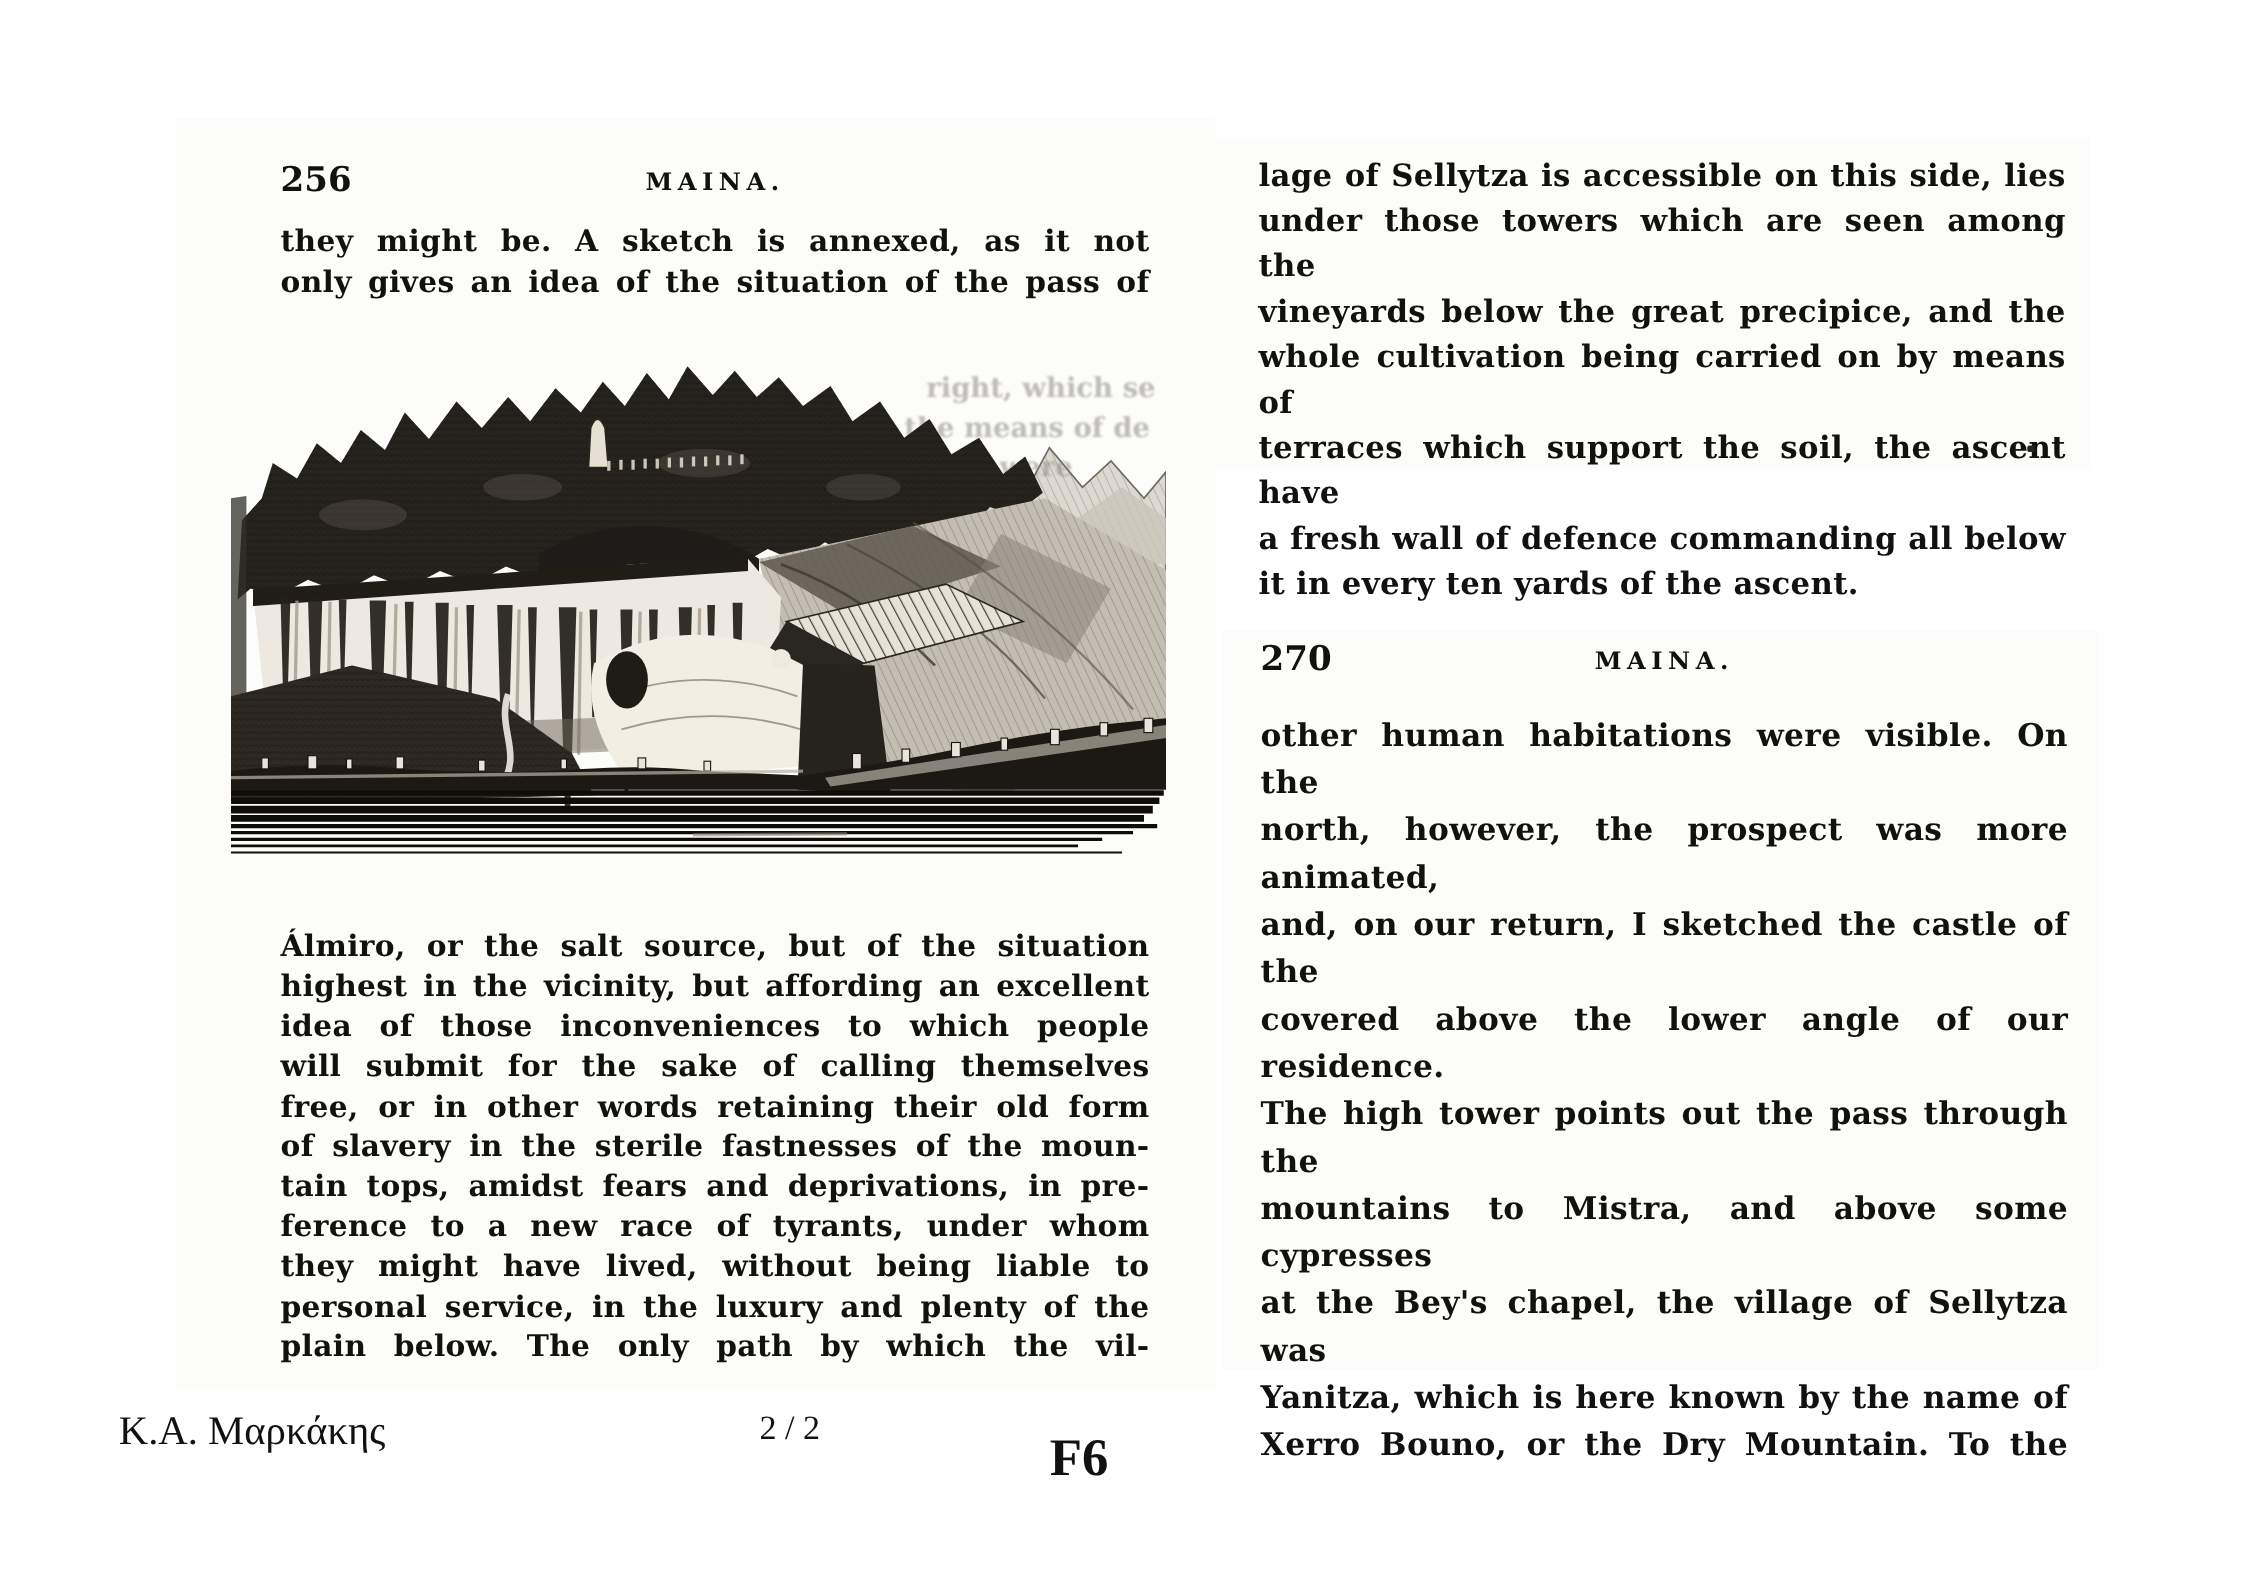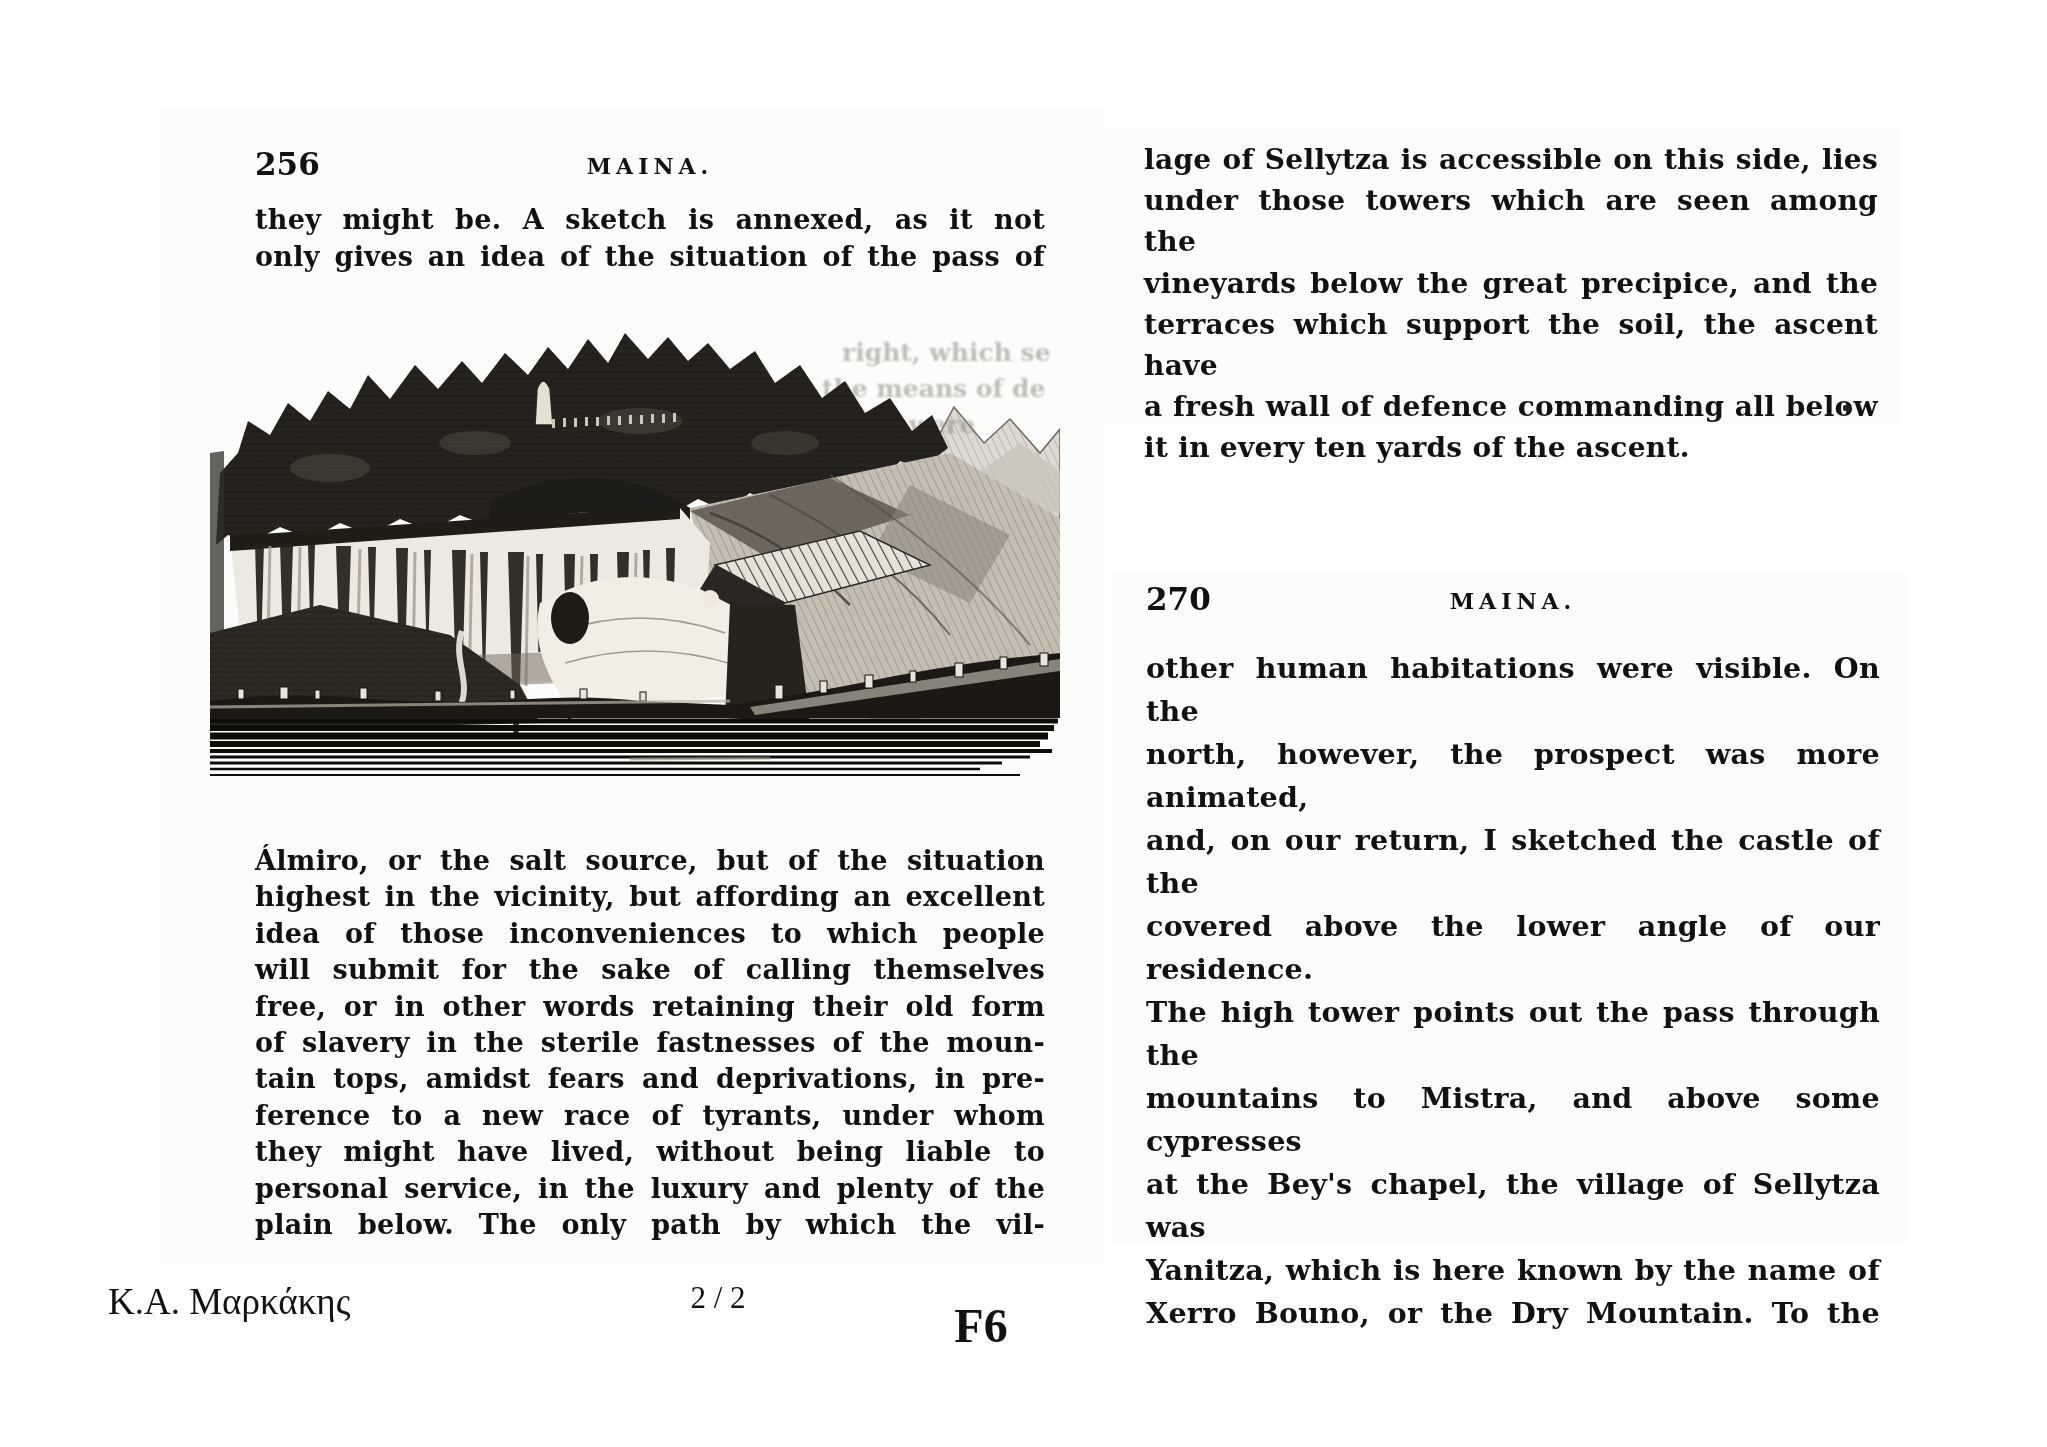--- a/index.html
+++ b/index.html
@@ -227,20 +227,21 @@
       <div class="tline">ference to a new race of tyrants, under whom</div>
       <div class="tline">they might have lived, without being liable to</div>
       <div class="tline">personal service, in the luxury and plenty of the</div>
       <div class="tline">plain below.  The only path by which the vil-</div>
     </div>
 
   <div class="textblock rtop">
       <div class="tline">lage of Sellytza is accessible on this side, lies</div>
       <div class="tline">under those towers which are seen among the</div>
       <div class="tline">vineyards below the great precipice, and the</div>
+      <div class="tline">whole cultivation being carried on by means of</div>
       <div class="tline">terraces which support the soil, the ascent have</div>
       <div class="tline">a fresh wall of defence commanding all below</div>
       <div class="tline last">it in every ten yards of the ascent.</div>
     </div>
 
   <div class="pagenum pn-right">270</div>
   <div class="runhead rh-right">MAINA.</div>
 
   <div class="textblock rbot">
       <div class="tline">other human habitations were visible.  On the</div>

